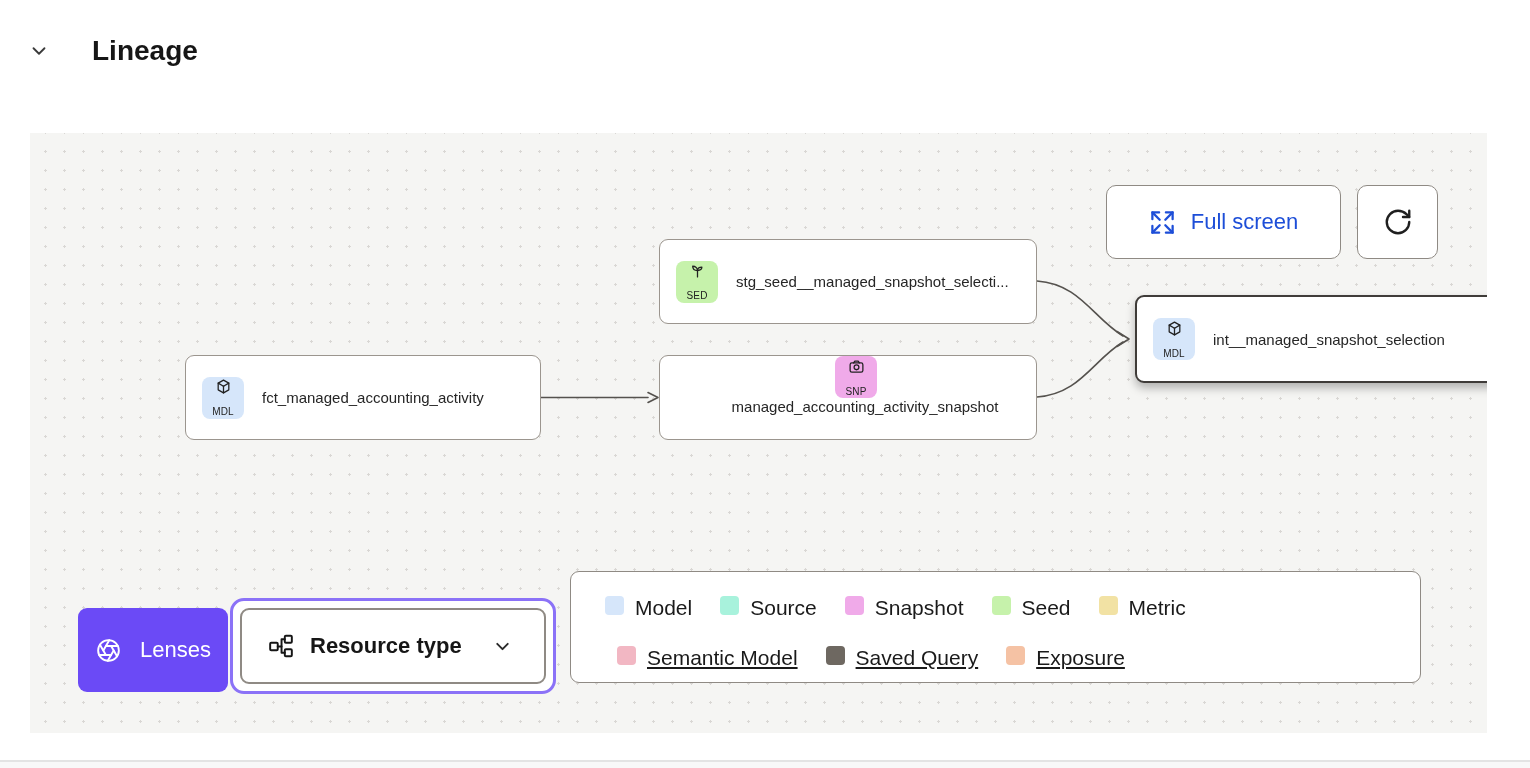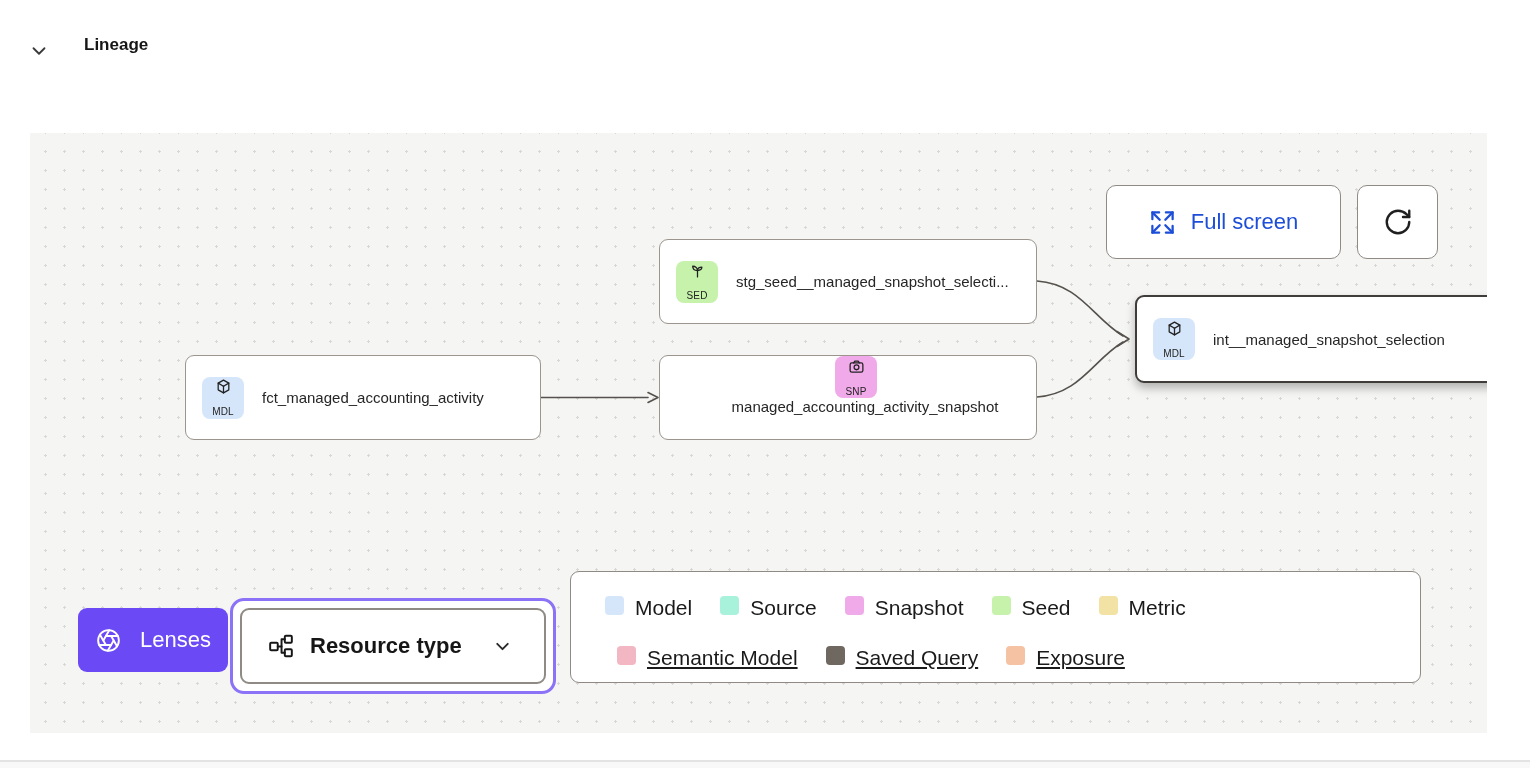--- a/index.html
+++ b/index.html
@@ -2,21 +2,21 @@
 <html><head>
 <meta charset="utf-8">
 <style>
   * { margin: 0; padding: 0; box-sizing: border-box; }
   html, body { width: 1530px; height: 768px; background: #ffffff; font-family: "Liberation Sans", sans-serif; color: #1a1a1a; overflow: hidden; }
   .page { position: relative; width: 1530px; height: 768px; background: #ffffff; }
 
   
   .header { position: absolute; left: 0; top: 0; width: 100%; height: 100px; }
   .collapse-chevron { position: absolute; left: 28px; top: 40px; width: 22px; height: 22px; cursor: pointer; color: #3a3a3a; }
-  .page-title { position: absolute; left: 84px; top: 35px; font-size: 17px; font-weight: 700; color: #161616; }
+  .page-title { position: absolute; left: 92px; top: 35px; font-size: 28px; font-weight: 700; color: #161616; }
 
   
   .canvas {
     position: absolute; left: 30px; top: 133px; width: 1457px; height: 600px;
     background-color: #f5f5f3;
     background-image: radial-gradient(circle, #d9d7d4 1.1px, transparent 1.1px);
     background-size: 19px 19px;
     background-position: 6px 9px;
     overflow: hidden;
   }
@@ -39,21 +39,21 @@
   .node-label { margin-left: 18px; font-size: 15px; color: #262626; white-space: nowrap; text-align: center; }
 
   
   .legend { position: absolute; left: 540px; top: 438px; width: 851px; height: 112px; background: #ffffff; border: 1.5px solid #8f8a84; border-radius: 9px; padding: 15px 20px 0 34px; }
   .legend-row { display: flex; align-items: center; column-gap: 28px; height: 42px; }
   .legend-row2 { margin-top: 8px; margin-left: 12px; text-decoration: underline; }
   .legend-item { display: flex; align-items: flex-start; gap: 11px; font-size: 21px; color: #1a1a1a; }
   .swatch { width: 19px; height: 19px; border-radius: 4px; flex: none; }
 
   
-  .lenses-btn { position: absolute; left: 48px; top: 475px; width: 150px; height: 64px; background: #6b4af6; border: none; border-radius: 9px; display: flex; align-items: center; justify-content: center; gap: 18px; color: #ffffff; font-size: 22px; font-weight: 500; cursor: pointer; }
+  .lenses-btn { position: absolute; left: 48px; top: 475px; width: 150px; height: 84px; background: #6b4af6; border: none; border-radius: 9px; display: flex; align-items: center; justify-content: center; gap: 18px; color: #ffffff; font-size: 22px; font-weight: 500; cursor: pointer; }
   .resource-ring { position: absolute; left: 200px; top: 465px; width: 326px; height: 96px; background: #ffffff; border: 3.5px solid #8b72f7; border-radius: 14px; }
   .resource-btn { position: absolute; left: 7px; top: 7px; right: 7px; bottom: 7px; background: #ffffff; border: 2px solid #8f8a84; border-radius: 9px; display: flex; align-items: center; padding-left: 26px; gap: 16px; font-size: 22px; font-weight: 600; color: #161616; cursor: pointer; }
   .resource-btn .chev { margin-left: 14px; color: #2a2a2a; }
 
   
   .bottom-divider { position: absolute; left: 0; top: 760px; width: 100%; height: 2px; background: #e3e3e3; }
   .bottom-strip { position: absolute; left: 0; top: 762px; width: 100%; height: 6px; background: #f8f8f8; }
 
   svg { display: block; }
 </style>

